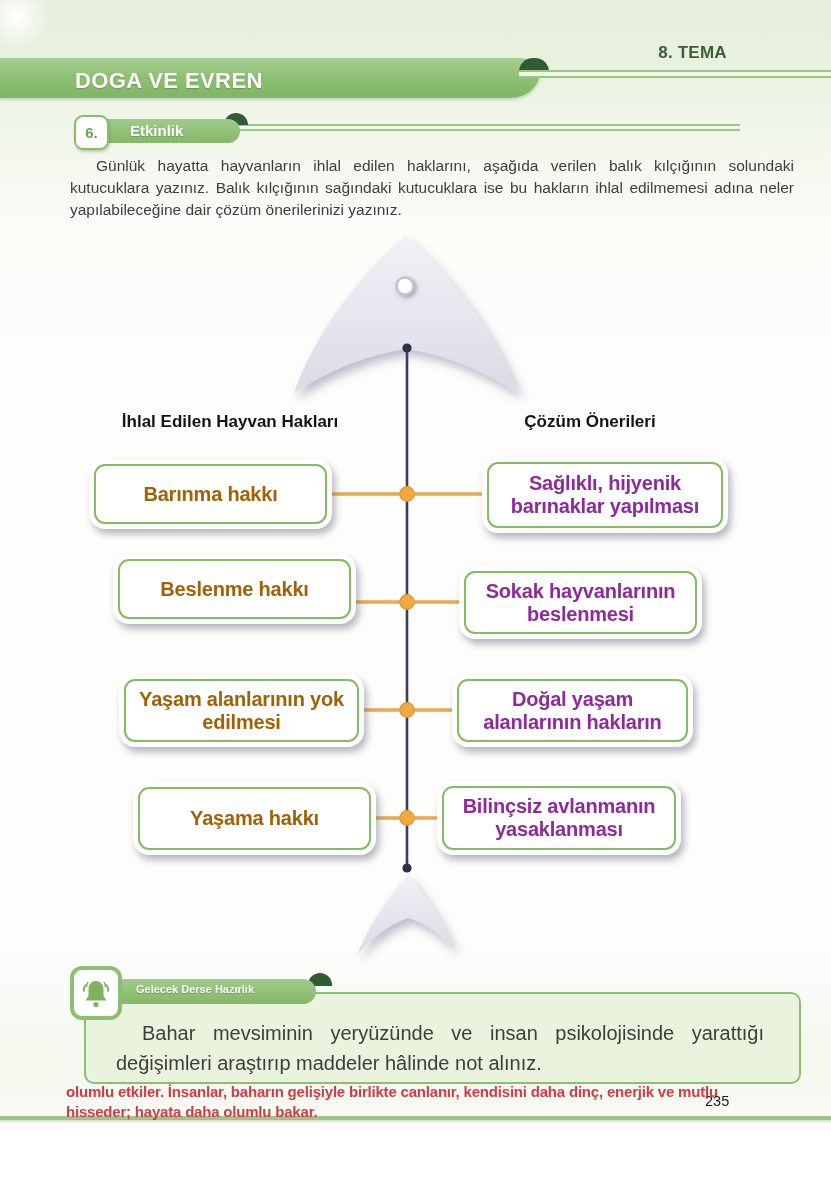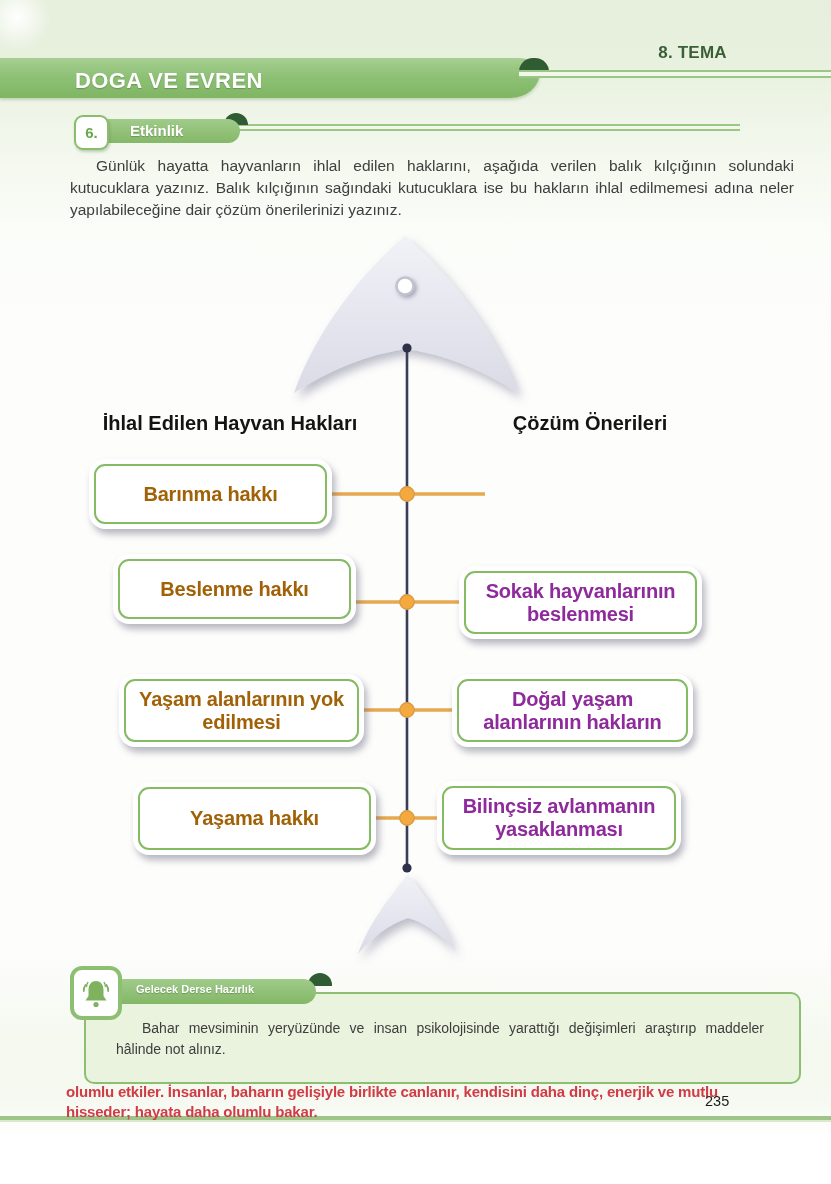--- a/index.html
+++ b/index.html
@@ -33,33 +33,33 @@
     text-shadow:0 1px 1px rgba(80,110,70,.5);margin-left:6px;}
   .act-badge{position:absolute;left:74px;top:115px;width:31px;height:31px;background:#fff;
     border:2.5px solid #8abc6b;border-radius:9px;z-index:3;
     box-shadow:1px 2px 3px rgba(110,140,100,.4);
     display:flex;align-items:center;justify-content:center;
     font-size:15px;font-weight:bold;color:#69a74b;}
   .instruction{position:absolute;left:70px;top:155px;width:724px;
     font-size:15.5px;line-height:1.43;color:#3e3e3e;text-align:justify;text-indent:26px;}
   
   .skel{position:absolute;left:0;top:0;z-index:1;pointer-events:none;}
-  .col-header{position:absolute;font-size:20px;font-weight:bold;color:#141414;text-align:center;z-index:2;}
+  .col-header{position:absolute;font-size:17px;font-weight:bold;color:#141414;text-align:center;z-index:2;}
   .fbox{position:absolute;background:#fff;border-radius:16px;z-index:2;
     box-shadow:3px 5px 7px rgba(95,95,120,.45);
     display:flex;align-items:center;justify-content:center;}
   .fbox::before{content:"";position:absolute;inset:5px;border:2.5px solid #85bb62;border-radius:11px;}
   .fbox .txt{position:relative;padding:0 14px;text-align:center;font-weight:bold;
     font-size:20px;line-height:1.15;letter-spacing:-.2px;}
   .fbox.l .txt{color:#a16207;}
   .fbox.r .txt{color:#8e2a9b;}
   
   .hw-box{position:absolute;left:84px;top:992px;width:713px;height:88px;background:#e9f3dd;
     border:2px solid #8dbf72;border-radius:10px;z-index:1;}
-  .hw-text{position:absolute;left:30px;top:24px;width:648px;font-size:14px;line-height:1.5;
+  .hw-text{position:absolute;left:30px;top:24px;width:648px;font-size:20px;line-height:1.5;
     color:#3e3e3e;text-indent:26px;text-align:justify;}
   .hw-ribbon{position:absolute;left:104px;top:979px;width:212px;height:25px;
     background:linear-gradient(180deg,#a0cb8a 0%,#83b766 100%);
     border-radius:0 13px 13px 0;z-index:3;}
   .hw-ribbon .t{position:absolute;left:32px;top:4px;font-size:11px;font-weight:bold;color:#fff;
     text-shadow:0 1px 1px rgba(80,110,70,.5);}
   .bell{position:absolute;left:70px;top:966px;width:44px;height:46px;background:#fff;
     border:4px solid #8cbf72;border-radius:12px;z-index:4;
     display:flex;align-items:center;justify-content:center;}
   
@@ -123,20 +123,23 @@
 
     <path fill="url(#hg)" filter="url(#ds)" d="M 408 874 C 426 896 446 926 456 951 Q 431 924 408 918 Q 381 927 358 954 C 368 925 390 896 408 874 Z"></path>
   </svg>
 
   <div class="col-header" style="left:100px;top:412px;width:260px;">İhlal Edilen Hayvan Hakları</div>
   <div class="col-header" style="left:470px;top:412px;width:240px;">Çözüm Önerileri</div>
 
   <div class="fbox l" style="left:89px;top:459px;width:243px;height:70px;">
     <div class="txt">Barınma hakkı</div>
   </div>
+  <div class="fbox r" style="left:482px;top:457px;width:246px;height:76px;">
+    <div class="txt">Sağlıklı, hijyenik barınaklar yapılması</div>
+  </div>
 
   <div class="fbox l" style="left:113px;top:554px;width:243px;height:70px;">
     <div class="txt">Beslenme hakkı</div>
   </div>
   <div class="fbox l" style="left:119px;top:674px;width:245px;height:73px;">
     <div class="txt">Yaşam alanlarının yok edilmesi</div>
   </div>
 
   <div class="fbox r" style="left:459px;top:566px;width:243px;height:73px;">
     <div class="txt">Sokak hayvanlarının beslenmesi</div>

